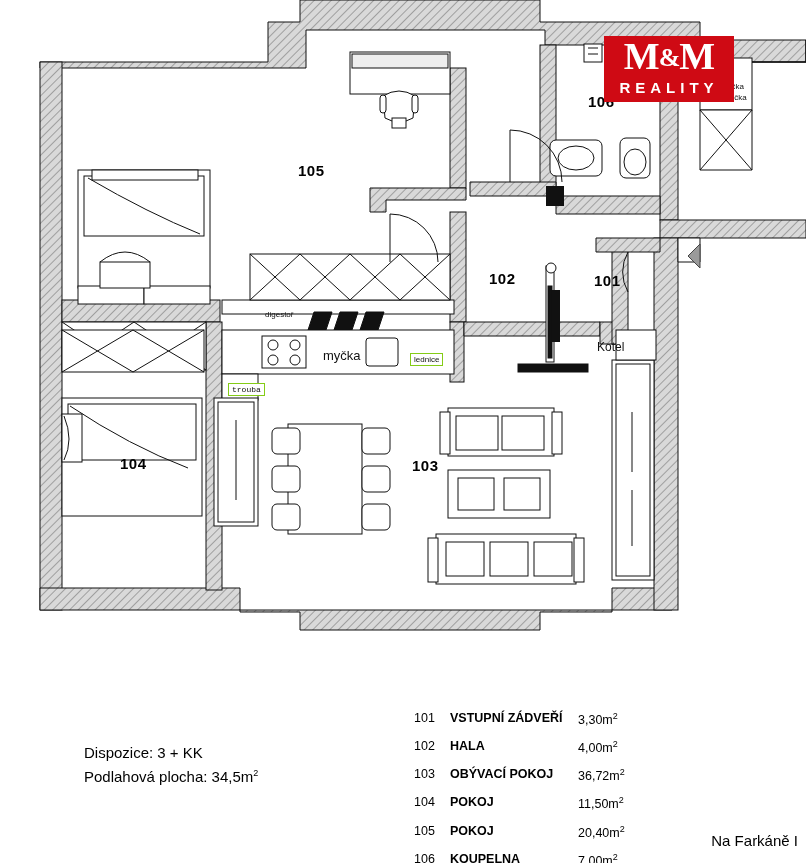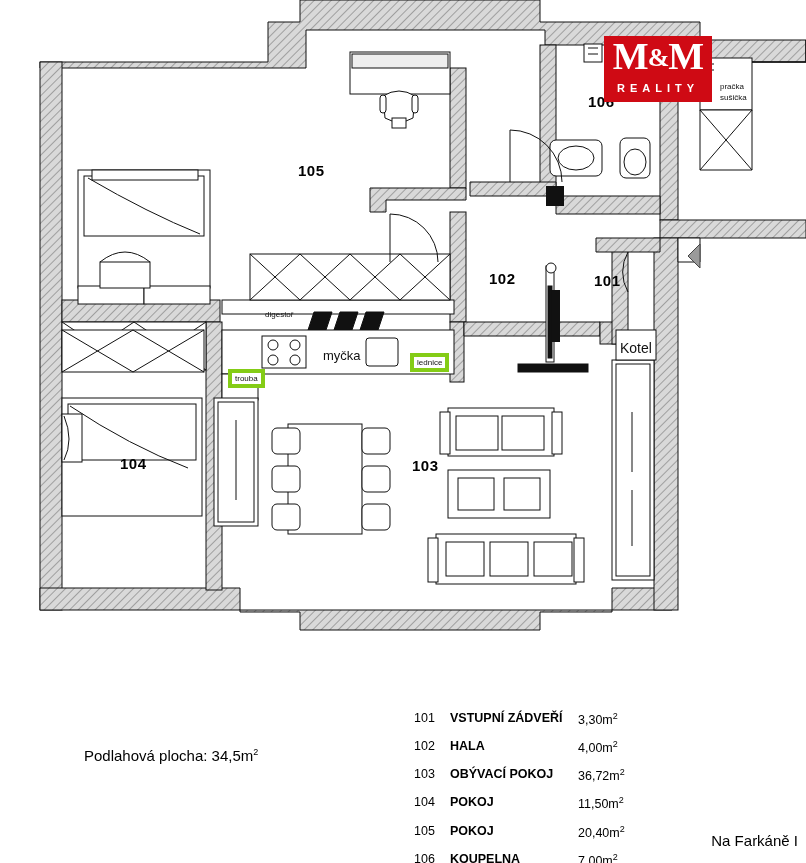--- a/index.html
+++ b/index.html
@@ -31,47 +31,47 @@
     color: #000;
     letter-spacing: .5px;
   }
   .tiny-label {
     position: absolute;
     font-size: 8px;
     color: #111;
     white-space: nowrap;
   }
   .tiny-label.boxed {
-    border: 4px solid #84cc16;
+    border: 1px solid #84cc16;
     background: #fff;
     padding: 1px 3px;
   }
 
   
   #logo {
     position: absolute;
     left: 604px;
     top: 36px;
-    width: 108px;
+    width: 130px;
     height: 66px;
     background: #cf0a14;
     color: #fff;
     box-sizing: border-box;
   }
   #logo .mm {
     font-family: "Liberation Serif", serif;
     font-weight: bold;
     font-size: 38px;
     line-height: 40px;
     text-align: center;
     letter-spacing: -1px;
   }
   #logo .mm .amp { font-size: 26px; vertical-align: 3px;}
   #logo .reality {
-    font-size: 11px;
+    font-size: 15px;
     letter-spacing: 5px;
     text-align: center;
     font-weight: bold;
     line-height: 20px;
     padding-left: 0;
   }
 
   
   #summary {
     position: absolute;
@@ -314,34 +314,35 @@
   </svg>
 
   <div class="room-num" style="left:298px;  top:162px;">105</div>
   <div class="room-num" style="left:588px;  top:93px;">106</div>
   <div class="room-num" style="left:489px;  top:270px;">102</div>
   <div class="room-num" style="left:594px;  top:272px;">101</div>
   <div class="room-num" style="left:120px;  top:455px;">104</div>
   <div class="room-num" style="left:412px;  top:457px;">103</div>
 
   <div class="tiny-label" style="left:265px; top:310px;">digestoř</div>
-  <div class="tiny-label boxed" style="left:228px; top:369px;">trouba</div>
+  <div class="tiny-label boxed" style="left:228px; top:383px;font-family:Liberation Mono, monospace;">trouba</div>
   <div class="tiny-label" style="left:323px; top:348px; font-size:13px;">myčka</div>
   <div class="tiny-label boxed" style="left:410px; top:353px;">lednice</div>
-  <div class="tiny-label" style="left:620px; top:340px; font-size:14px;">Kotel</div>
+  <div class="tiny-label" style="left:597px; top:340px; font-size:12px;">Kotel</div>
   <div class="tiny-label" style="left:720px; top:82px;">pračka</div>
   <div class="tiny-label" style="left:720px; top:93px;">sušička</div>
 
   <div id="logo">
     <div class="mm">M<span class="amp">&amp;</span>M</div>
     <div class="reality">REALITY</div>
   </div>
 </div>
 
 <div id="summary">
+  <div>Dispozice: 3 + KK</div>
   <div>
     <span>Podlahová plocha: 34,5m</span><sup>2</sup>
   </div>
 </div>
 
 <div id="legend">
   <table>
     <tbody>
       <tr>
         <td class="num">101</td>

